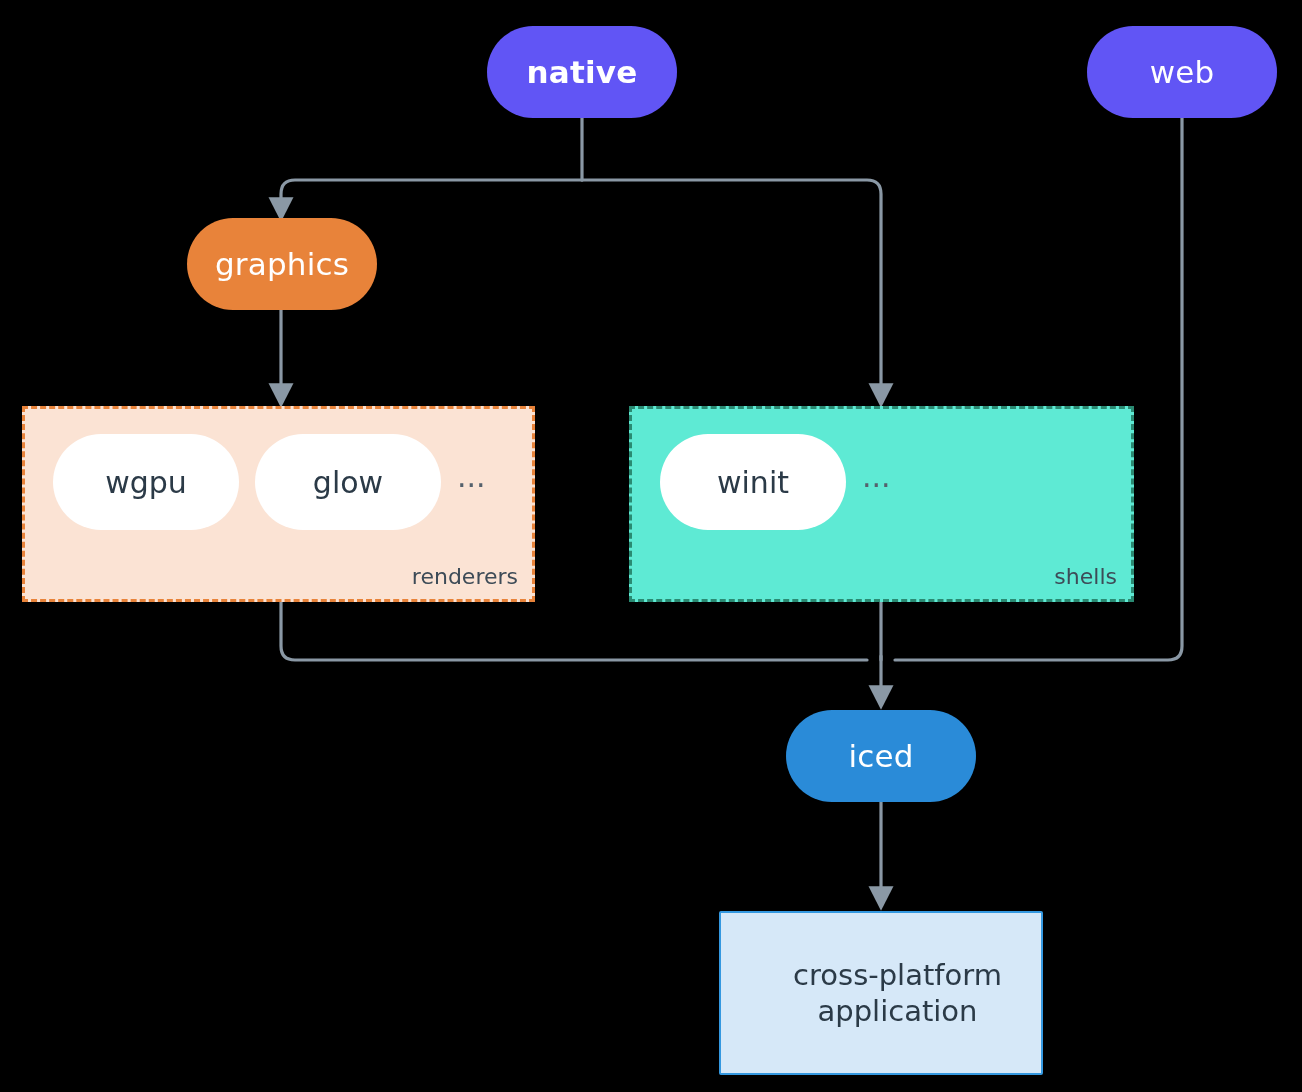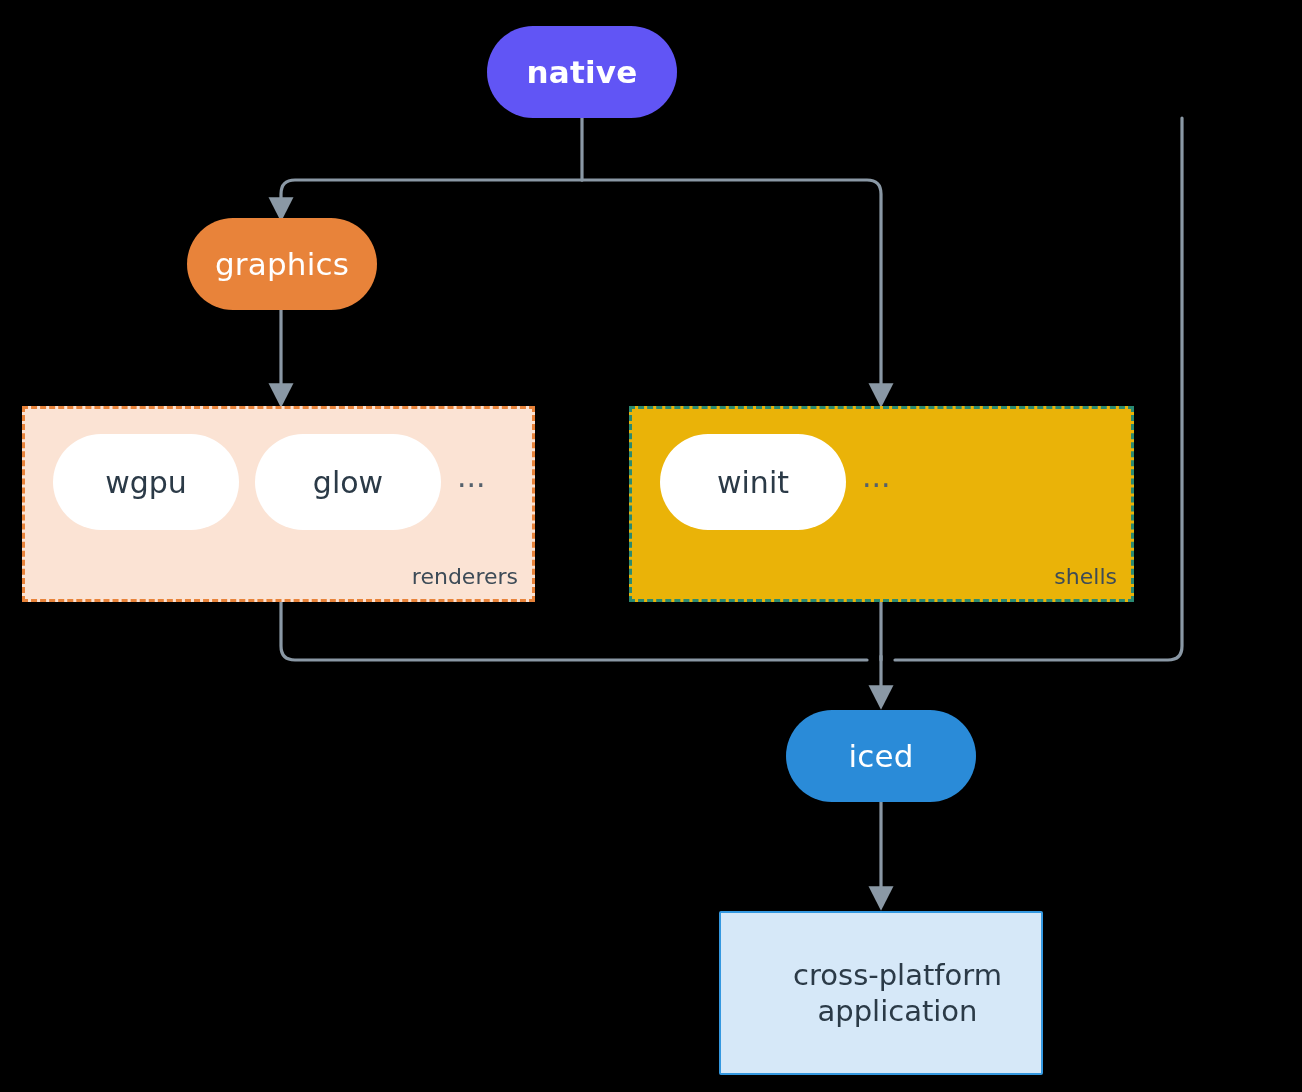--- a/index.html
+++ b/index.html
@@ -76,21 +76,21 @@
   }
   .group-renderers {
     left: 22px;  top: 406px;
     width: 513px; height: 196px;
     background: #fbe3d4;
     border-color: #e8833a;
   }
   .group-shells {
     left: 629px; top: 406px;
     width: 505px; height: 196px;
-    background: #eab308;
+    background: #5eead4;
     border-color: #2a8a72;
     padding-left: 44px;
   }
   .group-items {
     position: absolute;
     left: 0; top: 25px;
     width: 100%;
     display: flex;
     align-items: center;
     gap: 16px;
@@ -164,20 +164,21 @@
       <path d="M1182,118 L1182,646 Q1182,660 1168,660 L895,660"></path>
 
       <path d="M881,656 L881,702" marker-end="url(#arrowhead)"></path>
 
       <path d="M881,802 L881,903" marker-end="url(#arrowhead)"></path>
     </g>
   </svg>
 
   <div class="node pill pill-native">native</div>
 
+  <div class="node pill pill-web">web</div>
 
   <div class="node pill pill-graphics">graphics</div>
 
   <div class="group group-renderers">
     <div class="group-items">
       <div class="chip">wgpu</div>
       <div class="chip">glow</div>
       <div class="ellipsis">...</div>
     </div>
     <div class="group-label">renderers</div>

